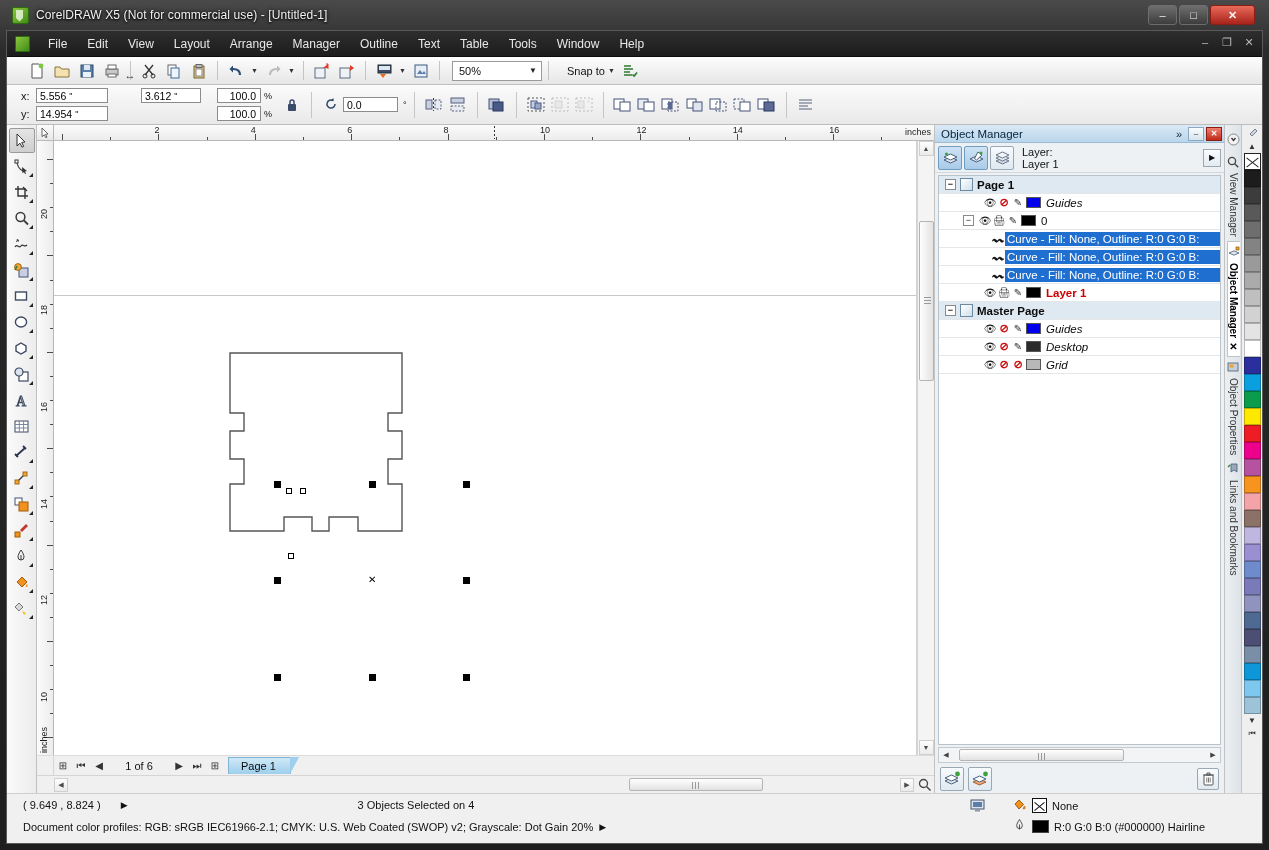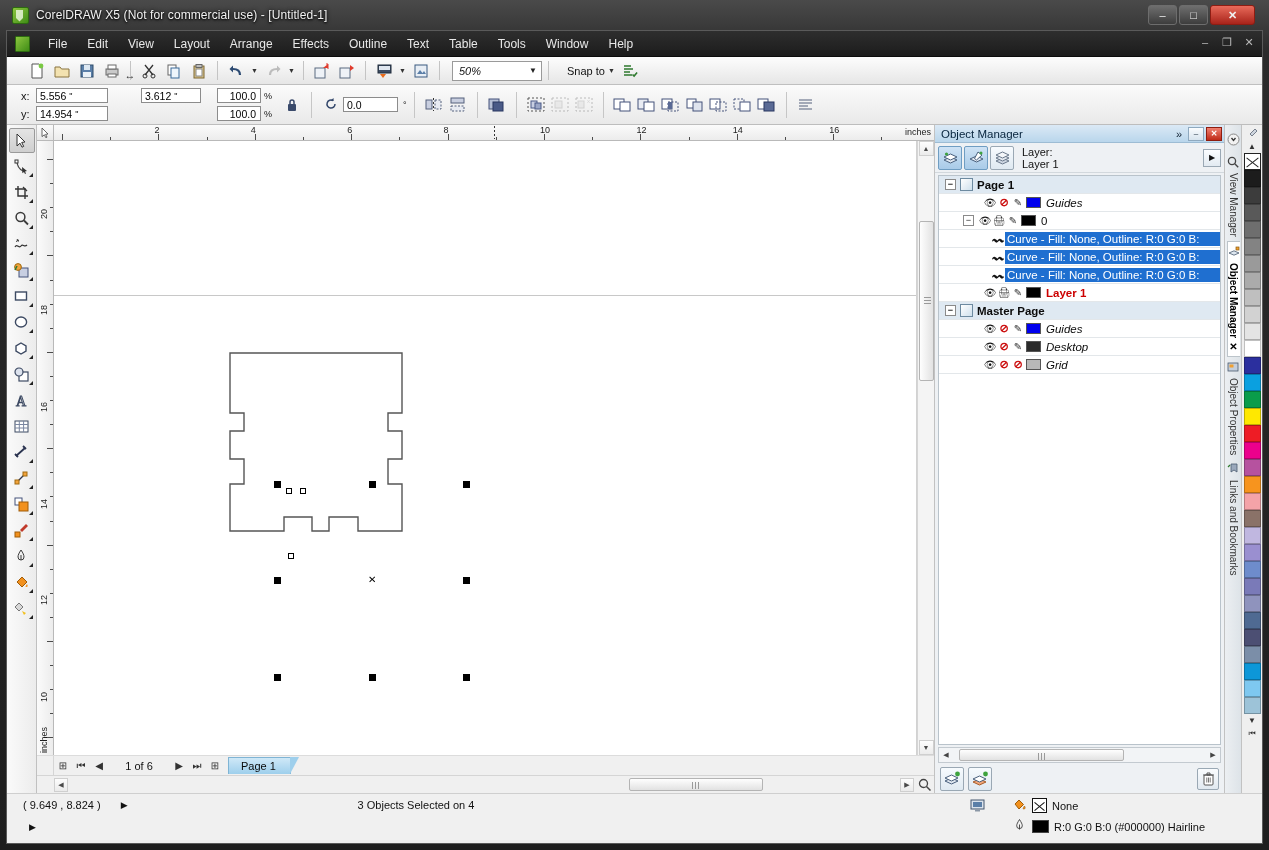--- a/index.html
+++ b/index.html
@@ -86,21 +86,21 @@
   .tbtn {
     width:24px; height:23px; display:flex; align-items:center; justify-content:center;
     border:1px solid transparent; border-radius:2px; position:relative;
   }
   .tsep { width:1px; height:19px; background:#c4c4c4; margin:0 5px; }
   .tarrow { width:11px; height:23px; display:flex; align-items:center; justify-content:center;
             color:#333; font-size:7px; }
   .zoom-combo {
     width:90px; height:20px; background:#fff; border:1px solid #9a9a9a;
     display:flex; align-items:center; padding-left:6px; font-size:11px;
-    color:#111; position:relative; margin-left:6px;font-style:italic;
+    color:#111; position:relative; margin-left:6px;
   }
   .zoom-combo .cb-arrow{
     position:absolute; right:4px; top:0; height:100%; display:flex;
     align-items:center; color:#222; font-size:8px;
   }
   .snapto { font-size:11px; color:#111; margin-left:12px; }
 
   
   .propbar {
     height:40px; background:linear-gradient(180deg,#fbfbfb,#e9e9e9);
@@ -310,21 +310,21 @@
 
   <div class="client">
 
     <div class="menubar">
       <div class="menu-doc-icon"></div>
       <div class="menuitem">File</div>
       <div class="menuitem">Edit</div>
       <div class="menuitem">View</div>
       <div class="menuitem">Layout</div>
       <div class="menuitem">Arrange</div>
-      <div class="menuitem">Effects</div>
+      <div class="menuitem">Manager</div>
       <div class="menuitem">Outline</div>
       <div class="menuitem">Text</div>
       <div class="menuitem">Table</div>
       <div class="menuitem">Tools</div>
       <div class="menuitem">Window</div>
       <div class="menuitem">Help</div>
       <div class="mdibtns">
         <div class="mdibtn">–</div>
         <div class="mdibtn">❐</div>
         <div class="mdibtn">✕</div>
@@ -1150,20 +1150,21 @@
 
     </div>
 
     <div class="statusbar">
       <div class="sb-line1">
         <span>( 9.649 , 8.824 )</span>
         <span style="margin-left:20px;font-size:9px">▶</span>
         <span style="margin-left:230px">3 Objects Selected on 4</span>
       </div>
       <div class="sb-line2">
+        <span>Document color profiles: RGB: sRGB IEC61966-2.1; CMYK: U.S. Web Coated (SWOP) v2; Grayscale: Dot Gain 20%</span>
         <span style="margin-left:6px;font-size:9px">▶</span>
       </div>
 
       <div class="sb-right">
         <div style="position:absolute;left:22px;top:5px">
           <svg width="15" height="14" viewBox="0 0 15 14">
                 <rect x="1" y="1" width="13" height="9" fill="#dbe3ec" stroke="#44566e"></rect>
                 <rect x="3" y="3" width="9" height="5" fill="#5b7fa8"></rect>
                 <rect x="5" y="10.5" width="5" height="2" fill="#8b97a6"></rect>
               </svg>

